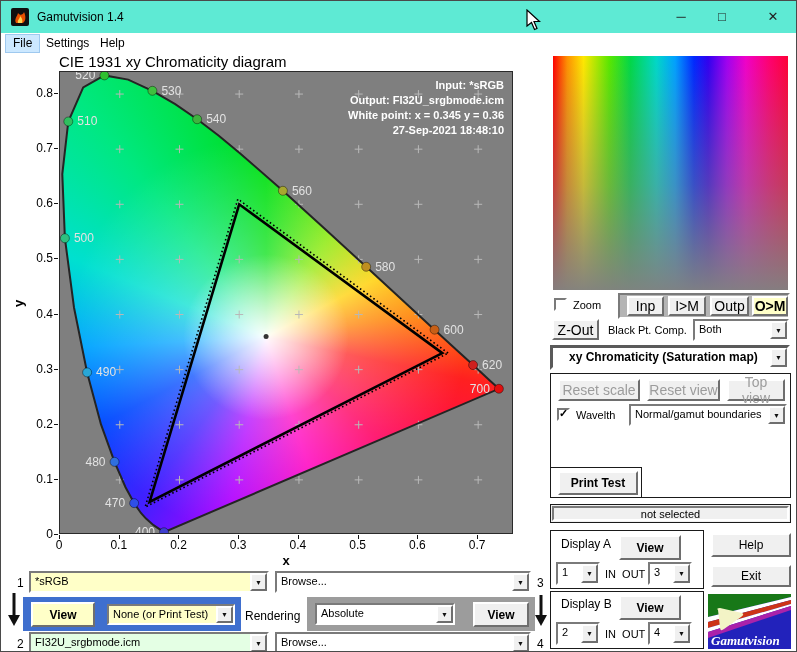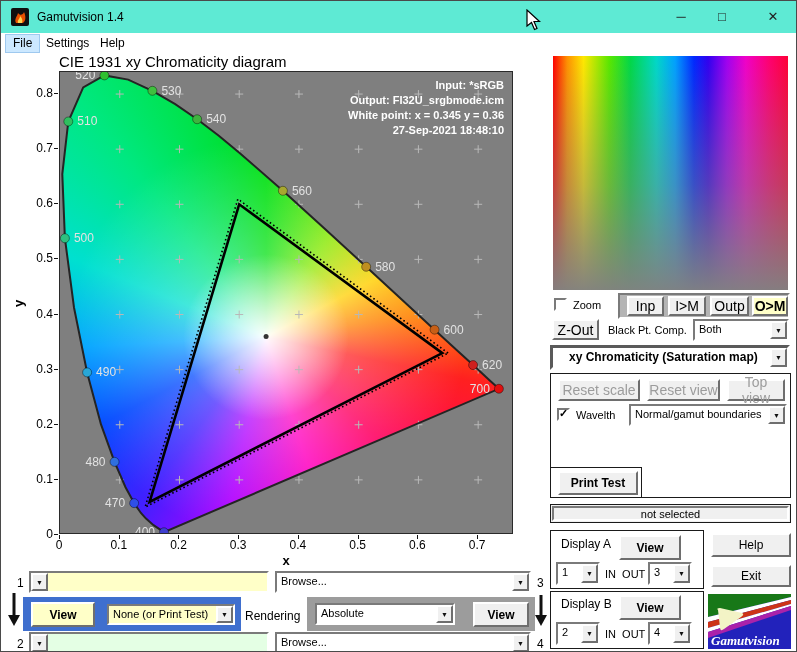--- a/index.html
+++ b/index.html
@@ -275,20 +275,21 @@
     <text x="3" y="51" font-size="13" font-style="italic" font-weight="bold" fill="#ffffff" font-family="Liberation Serif, serif">Gamutvision</text>
   </svg>
 
   <svg class="flow-arrow" style="left:5px; top:592px;" width="16" height="34" viewBox="0 0 16 34">
     <line x1="8" y1="0" x2="8" y2="24" stroke="#111" stroke-width="3"></line>
     <polygon points="2,22 14,22 8,33" fill="#111"></polygon>
   </svg>
 
   <div class="lbl bold" style="left:16px; top:575px;">1</div>
   <div class="combo" style="left:28px; top:570px; width:240px; height:22px; background:#ffffc8;">
+    <span class="txt" style="background:#ffffc8;">*sRGB</span>
     <span class="arw"></span>
   </div>
   <div class="combo" style="left:274px; top:570px; width:256px; height:22px;">
     <span class="txt">Browse...</span>
     <span class="arw"></span>
   </div>
   <div class="lbl bold" style="left:536px; top:575px;">3</div>
 
   <div class="blue-panel" id="bluepanel" style="background: rgb(63, 111, 206);"></div>
   <div class="btn yellow" style="left:30px; top:601px; width:64px; height:25px; font-size:12px;">View</div>
@@ -304,20 +305,21 @@
   </div>
   <div class="btn bold" style="left:472px; top:601px; width:56px; height:25px; font-size:12px;">View</div>
 
   <svg class="flow-arrow" style="left:532px; top:594px;" width="16" height="32" viewBox="0 0 16 32">
     <line x1="8" y1="0" x2="8" y2="22" stroke="#111" stroke-width="3"></line>
     <polygon points="2,20 14,20 8,31" fill="#111"></polygon>
   </svg>
 
   <div class="lbl bold" style="left:16px; top:636px;">2</div>
   <div class="combo" style="left:28px; top:631px; width:240px; height:22px; background:#e4ffe4;">
+    <span class="txt" style="background:#e4ffe4;">FI32U_srgbmode.icm</span>
     <span class="arw"></span>
   </div>
   <div class="combo" style="left:274px; top:631px; width:256px; height:22px;">
     <span class="txt">Browse...</span>
     <span class="arw"></span>
   </div>
   <div class="lbl bold" style="left:536px; top:636px;">4</div>
 
   <svg class="cursor" width="15" height="22" viewBox="0 0 15 22">
     <polygon points="1,1 1,17 5.5,13.5 8.5,20.5 11,19.5 8,12.5 13.5,12.5" fill="#fff" stroke="#000" stroke-width="1.2"></polygon>

